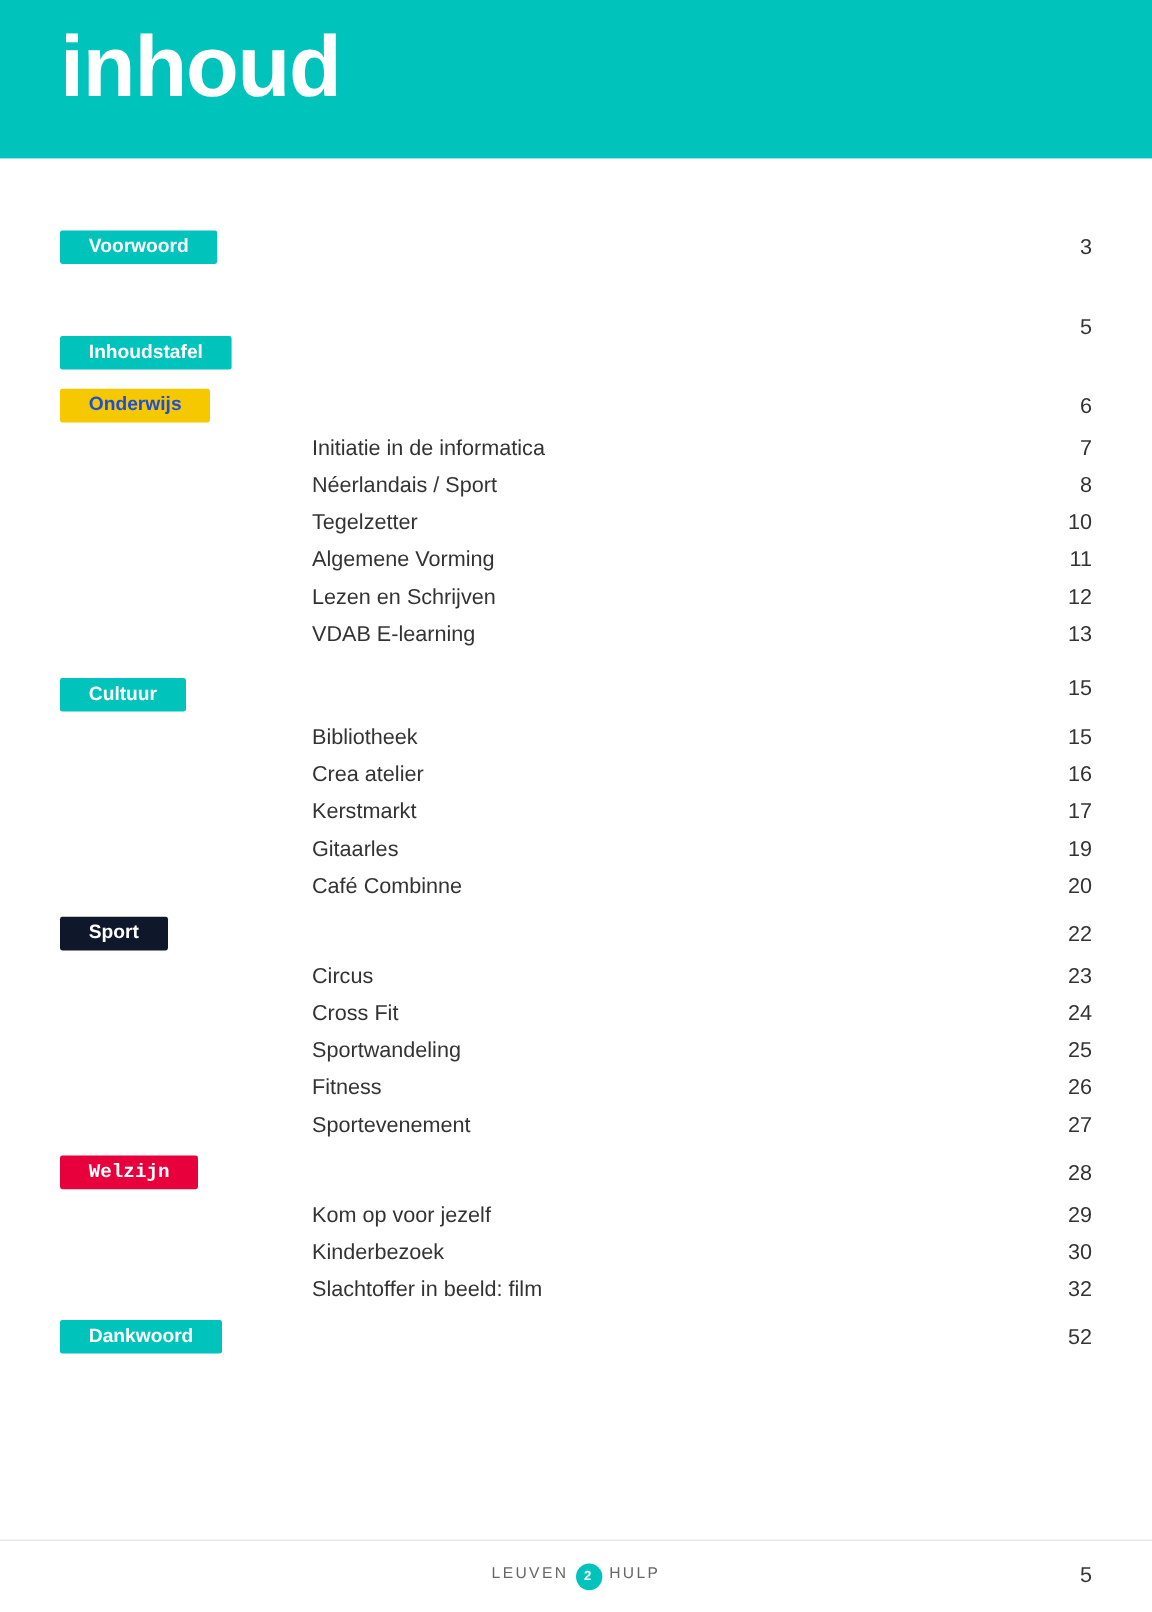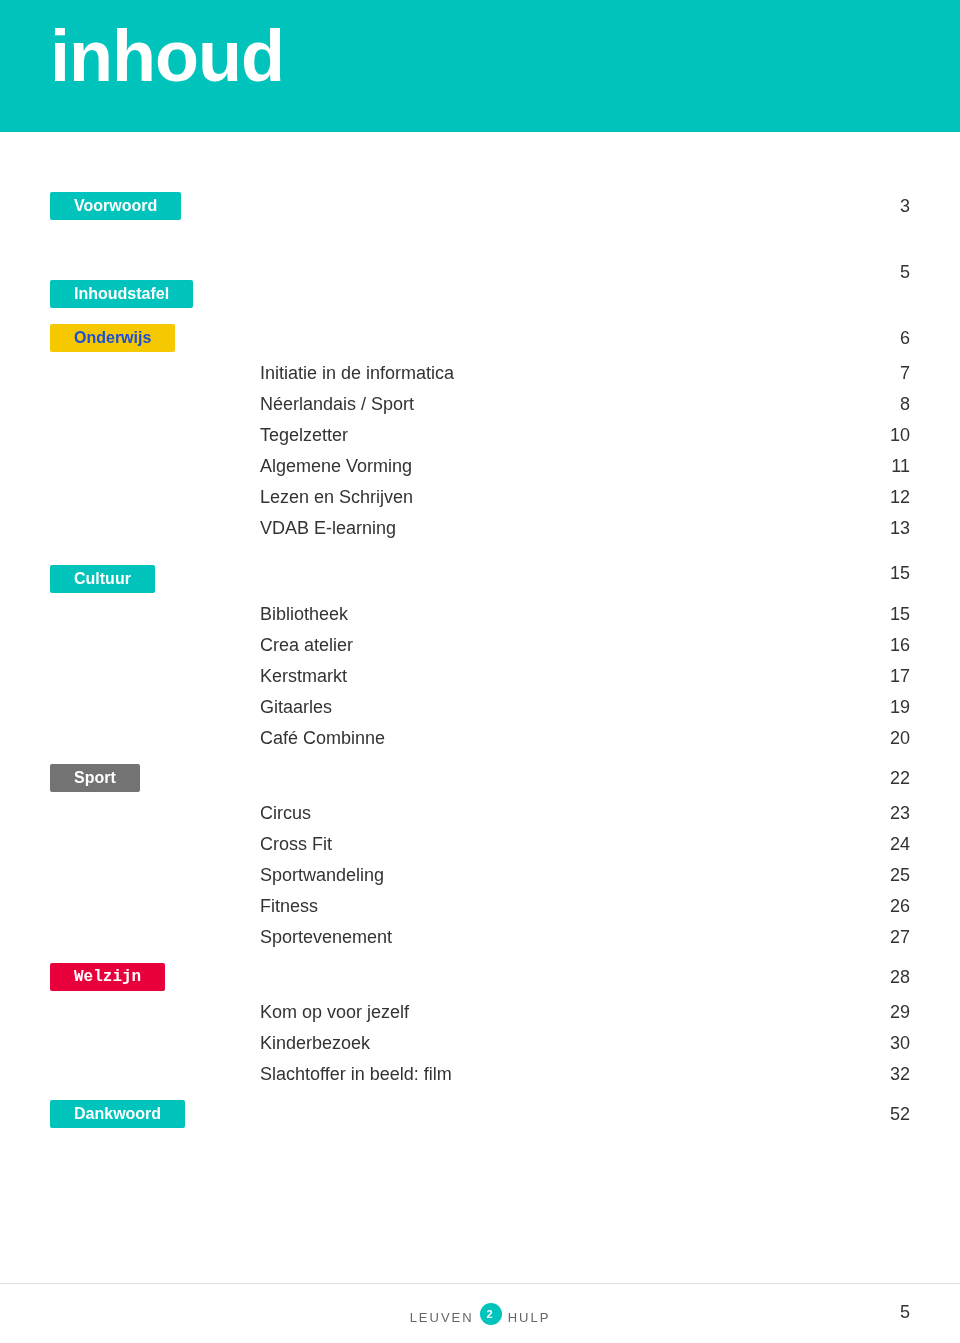--- a/index.html
+++ b/index.html
@@ -66,21 +66,21 @@
       padding: 5px 24px;
       font-weight: bold;
       font-size: 16px;
       color: #ffffff;
       border-radius: 2px;
     }
     .cat-voorwoord { background-color: #00C4BC; }
     .cat-inhoudstafel { background-color: #00C4BC; margin-top: 44px; }
     .cat-onderwijs { background-color: #F5C800; color: #1d4ed8; }
     .cat-cultuur { background-color: #00C4BC; margin-top: 11px; }
-    .cat-sport { background-color: #737373; }
+    .cat-sport { background-color: #0f172a; }
     .cat-welzijn { background-color: #E8003D; font-family: Liberation Mono, monospace; }
     .cat-dankwoord { background-color: #00C4BC; }
 
     
     .separator-line {
       height: 2px;
       background-color: #00C4BC;
       margin-bottom: 20px;
     }
 
@@ -92,21 +92,21 @@
       width: 100%;
       height: 60px;
       background: #ffffff;
       border-top: 1px solid #e0e0e0;
       display: flex;
       align-items: center;
       justify-content: center;
     }
     .footer-logo {
       display: flex;
-      align-items: flex-end;
+      align-items: flex-start;
       gap: 6px;
       font-size: 13px;
       color: #666;
       letter-spacing: 2px;
       text-transform: uppercase;
     }
     .footer-circle {
       width: 22px;
       height: 22px;
       background: #00C4BC;

